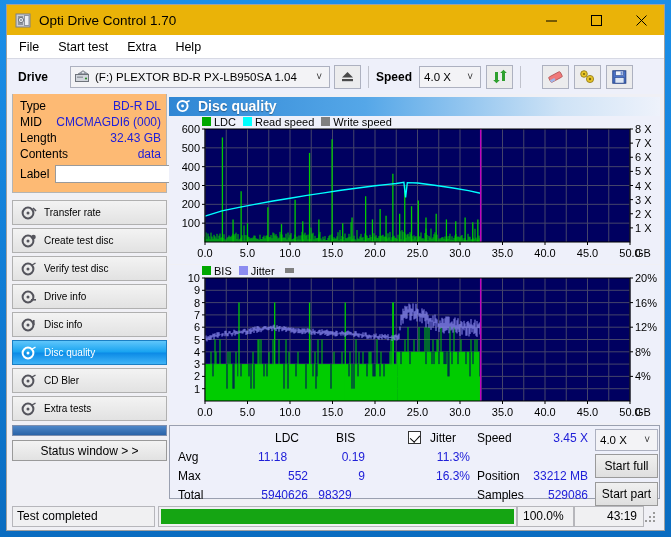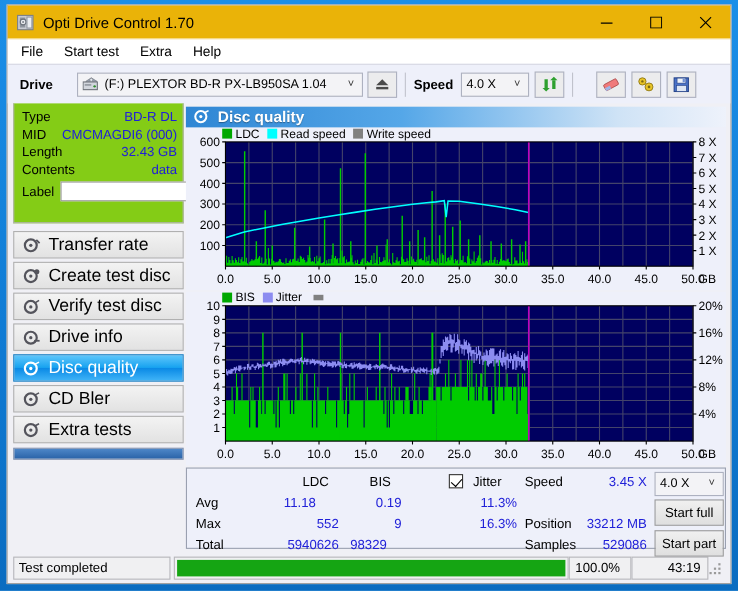--- a/index.html
+++ b/index.html
@@ -55,33 +55,33 @@
   #main { flex:1; display:flex; min-height:0; }
   
   #left { width:160px; flex:none; display:flex; flex-direction:column; padding:0 0 0 5px;}
   .panel-head {
     height:25px; background:#ececed; border:1px solid #b4b4b4;
     display:flex; align-items:center; padding-left:7px; margin-top:3px;
   }
   .panel-head .t { font-weight:bold; font-size:12px; }
   .hbtn { width:22px; height:19px; border:1px solid #9a9a9a; background:#e6e6e6;
           display:flex; align-items:center; justify-content:center; margin-left:auto; margin-right:3px;}
-  #discinfo { border:1px solid #b4b4b4; border-top:none; background:#84cc16; padding:4px 5px 18px 7px; }
+  #discinfo { border:1px solid #b4b4b4; border-top:none; background:#fdba74; padding:4px 5px 8px 7px; }
   .drow { display:flex; align-items:center; height:16px; font-size:12px; }
   .drow .k { color:#000; }
   .drow .v { margin-left:auto; color:#2020d8; }
   .labelrow { display:flex; align-items:center; margin-top:2px; }
   .labelrow .k { font-size:12px; }
   .label-input { flex:1; height:18px; border:1px solid #9a9a9a; background:#fff; margin-left:6px; }
   .disc-btn { width:22px; height:20px; border:1px solid #9a9a9a; background:#e6e6e6;
               display:flex; align-items:center; justify-content:center; margin-left:3px;}
   #navlist { margin-top:7px; display:flex; flex-direction:column; }
   .nav {
     height:25px; border:1px solid #b0b0b0; background:linear-gradient(180deg,#f3f3f3,#e2e2e2);
-    display:flex; align-items:center; padding-left:8px; margin-bottom:3px; font-size:16px; color:#000;
+    display:flex; align-items:center; padding-left:8px; margin-bottom:3px; font-size:10px; color:#000;
   }
   .nav.sel {
     background:linear-gradient(180deg,#5fc6fb 0%,#18a3f0 48%,#0b8ae6 52%,#3fb4f7 100%);
     border-color:#1b7fc4; color:#fff;
   }
   .nav .ic { width:16px; height:14px; margin-right:7px; flex:none; }
   .nav .lbl { line-height:1; }
   #navtail { height:11px; background:linear-gradient(180deg,#4e87c8,#2a63a8); border:1px solid #7e8fae; margin-top:1px;}
   #statuswin {
     height:21px; border:1px solid #9a9a9a; background:linear-gradient(180deg,#f3f3f3,#e2e2e2);
@@ -297,20 +297,30 @@
         <div class="nav">
           <span class="ic">
             <svg width="16" height="14" viewBox="0 0 16 14">
                   <circle cx="7" cy="7" r="5.4" fill="none" stroke="#54545c" stroke-width="2"></circle>
                   <circle cx="7" cy="7" r="1.5" fill="#54545c"></circle>
                   <rect x="10" y="9" width="5" height="1.6" fill="#54545c"></rect>
                 </svg>
           </span>
           <span class="lbl">Drive info</span>
         </div>
+        <div class="nav">
+          <span class="ic">
+            <svg width="16" height="14" viewBox="0 0 16 14">
+                  <circle cx="7" cy="7" r="5.4" fill="none" stroke="#54545c" stroke-width="2"></circle>
+                  <circle cx="7" cy="7" r="1.5" fill="#54545c"></circle>
+                  <rect x="12" y="2" width="1.6" height="5" fill="#54545c"></rect>
+                </svg>
+          </span>
+          <span class="lbl">Disc info</span>
+        </div>
         <div class="nav sel">
           <span class="ic">
             <svg width="16" height="14" viewBox="0 0 16 14">
                   <circle cx="7" cy="7" r="5.4" fill="none" stroke="#ffffff" stroke-width="2"></circle>
                   <circle cx="7" cy="7" r="1.5" fill="#ffffff"></circle>
                   <path d="M11 3 L14.5 1.2" stroke="#ffffff" stroke-width="1.4"></path>
                 </svg>
           </span>
           <span class="lbl">Disc quality</span>
         </div>
@@ -330,20 +340,21 @@
                   <circle cx="7" cy="7" r="5.4" fill="none" stroke="#54545c" stroke-width="2"></circle>
                   <circle cx="7" cy="7" r="1.5" fill="#54545c"></circle>
                   <path d="M11 3 L14.5 1.2" stroke="#54545c" stroke-width="1.4"></path>
                 </svg>
           </span>
           <span class="lbl">Extra tests</span>
         </div>
       </div>
 
       <div id="navtail"></div>
+      <div id="statuswin">Status window &gt; &gt;</div>
     </div>
 
     <div id="right">
 
       <div id="dq-header">
         <span style="display:flex;">
           <svg width="15" height="14" viewBox="0 0 16 14">
                 <circle cx="7" cy="7" r="5.4" fill="none" stroke="#ffffff" stroke-width="2"></circle>
                 <circle cx="7" cy="7" r="1.5" fill="#ffffff"></circle>
                 <path d="M11 3 L14.5 1.2" stroke="#ffffff" stroke-width="1.5"></path>

